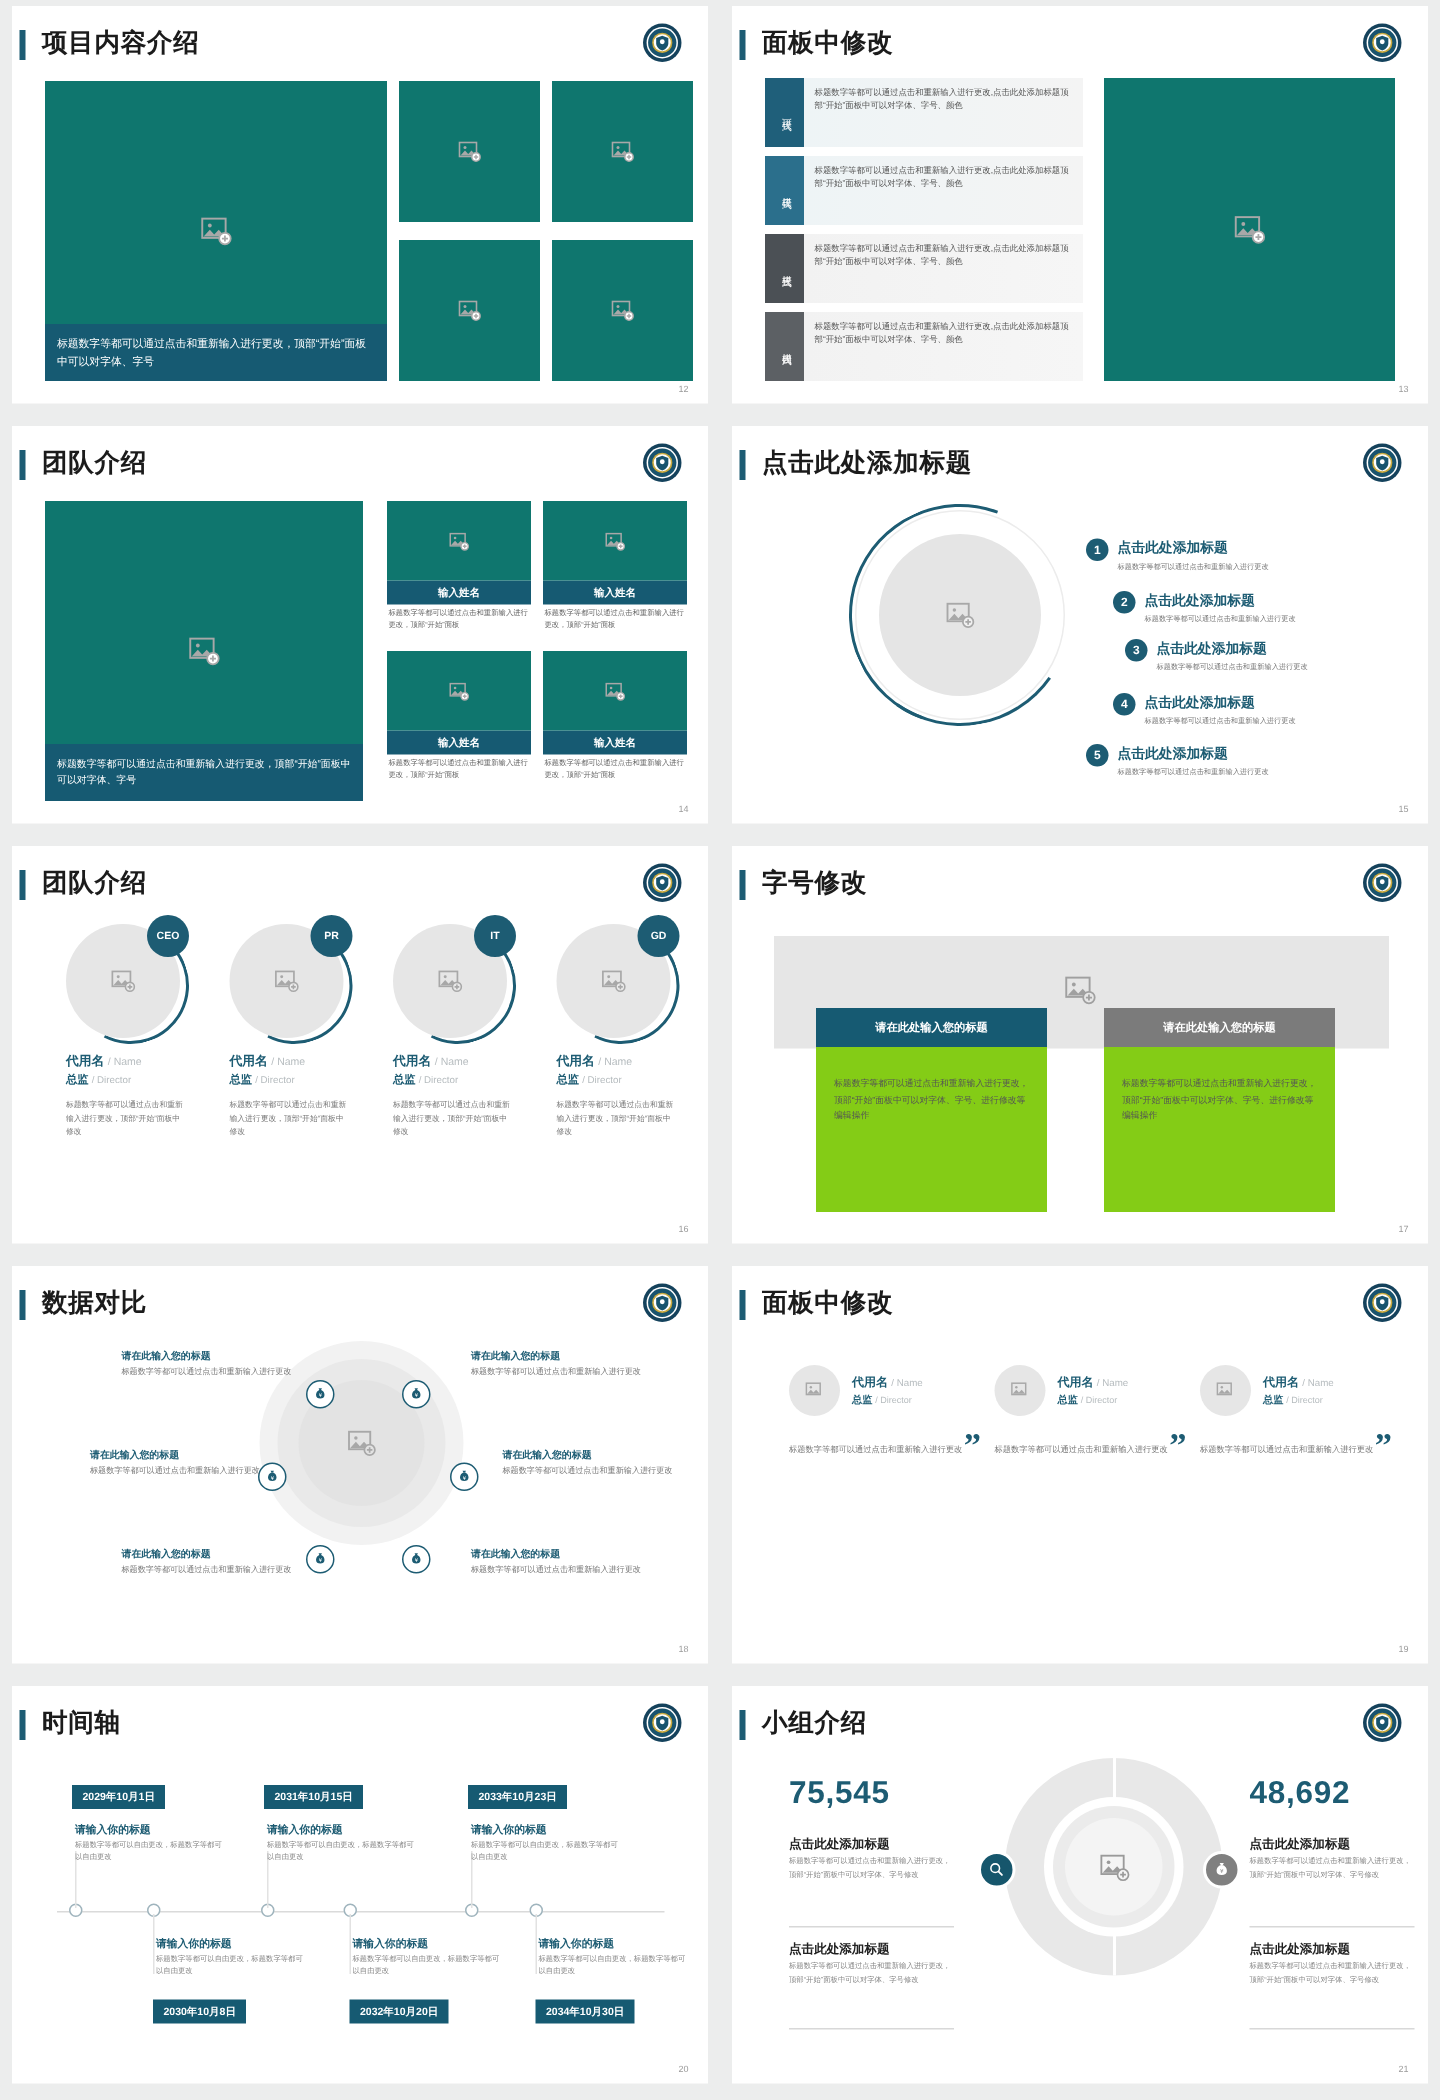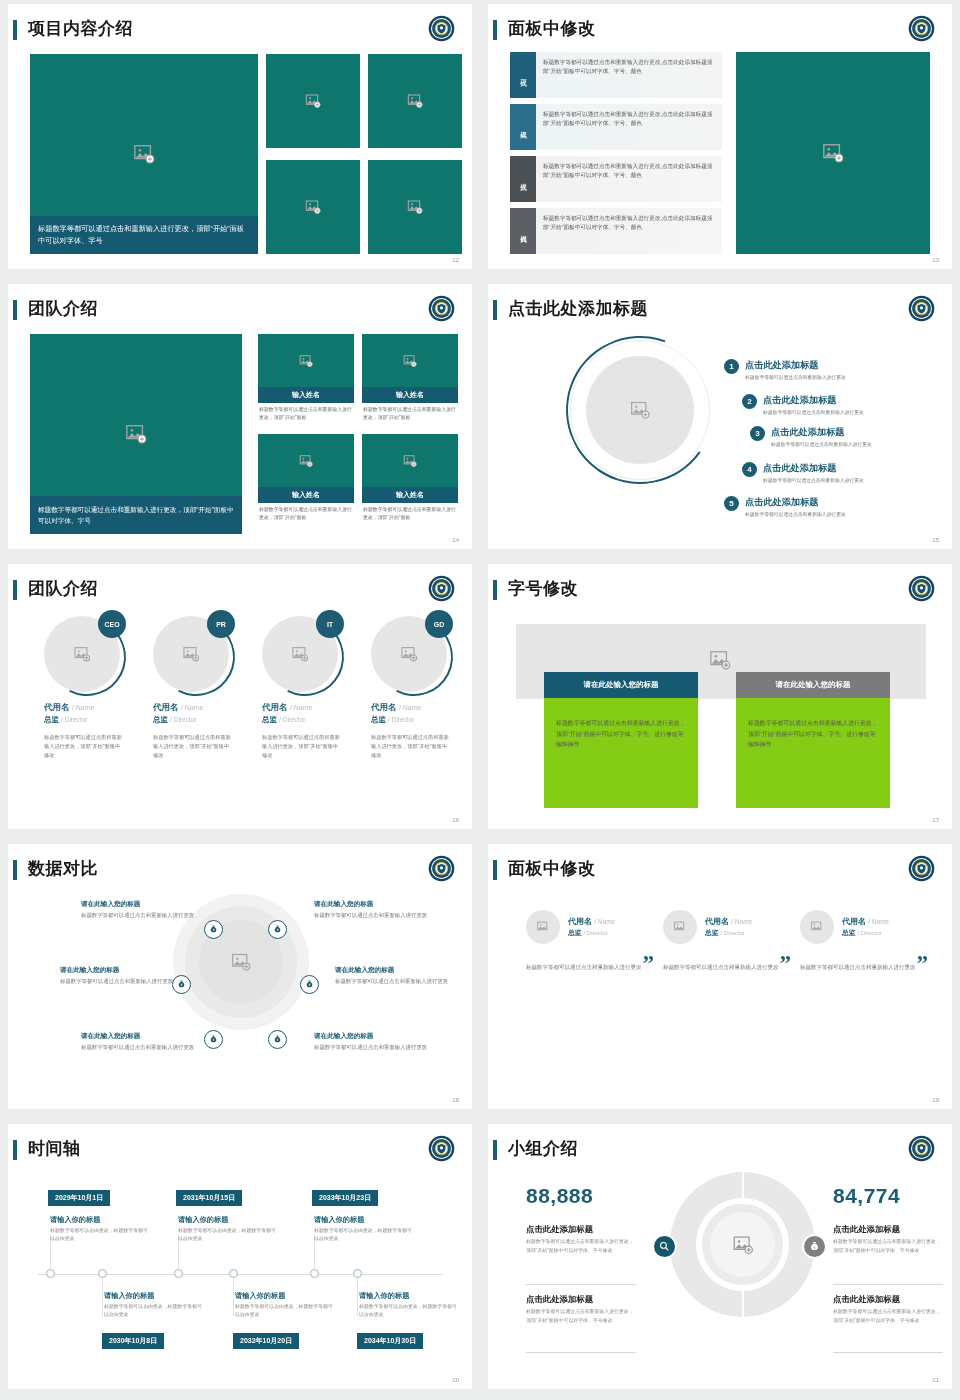--- a/index.html
+++ b/index.html
@@ -901,33 +901,33 @@
         </svg>
       </div>
   <div class="s21-badge s21-b2">
         <svg width="11" height="11" viewBox="0 0 16 16">
           <path d="M6 1.5h4l-1 2h-2z" fill="#fff"></path>
           <path d="M8 3.5c3 0 5 3 5 5.8s-2 3.9-5 3.9-5-1.1-5-3.9 2-5.8 5-5.8z" fill="#fff"></path>
           <text x="8" y="11.3" font-size="5.5" fill="#808080" text-anchor="middle" font-family="DejaVu Sans">¥</text>
         </svg>
       </div>
 
-  <div class="s21-num" style="left:38px; top:60px;">88,888</div>
+  <div class="s21-num" style="left:38px; top:60px;">75,545</div>
   <div class="s21-blk" style="left:38px; top:100px;">
     <div class="s21-bt">点击此处添加标题</div>
     <div class="s21-bd">标题数字等都可以通过点击和重新输入进行更改，顶部“开始”面板中可以对字体、字号修改</div>
   </div>
   <div class="s21-rule" style="left:38px; top:160px;"></div>
   <div class="s21-blk" style="left:38px; top:170px;">
     <div class="s21-bt">点击此处添加标题</div>
     <div class="s21-bd">标题数字等都可以通过点击和重新输入进行更改，顶部“开始”面板中可以对字体、字号修改</div>
   </div>
   <div class="s21-rule" style="left:38px; top:228px;"></div>
 
-  <div class="s21-num" style="left:345px; top:60px;">84,774</div>
+  <div class="s21-num" style="left:345px; top:60px;">48,692</div>
   <div class="s21-blk" style="left:345px; top:100px;">
     <div class="s21-bt">点击此处添加标题</div>
     <div class="s21-bd">标题数字等都可以通过点击和重新输入进行更改，顶部“开始”面板中可以对字体、字号修改</div>
   </div>
   <div class="s21-rule" style="left:345px; top:160px;"></div>
   <div class="s21-blk" style="left:345px; top:170px;">
     <div class="s21-bt">点击此处添加标题</div>
     <div class="s21-bd">标题数字等都可以通过点击和重新输入进行更改，顶部“开始”面板中可以对字体、字号修改</div>
   </div>
   <div class="s21-rule" style="left:345px; top:228px;"></div>

